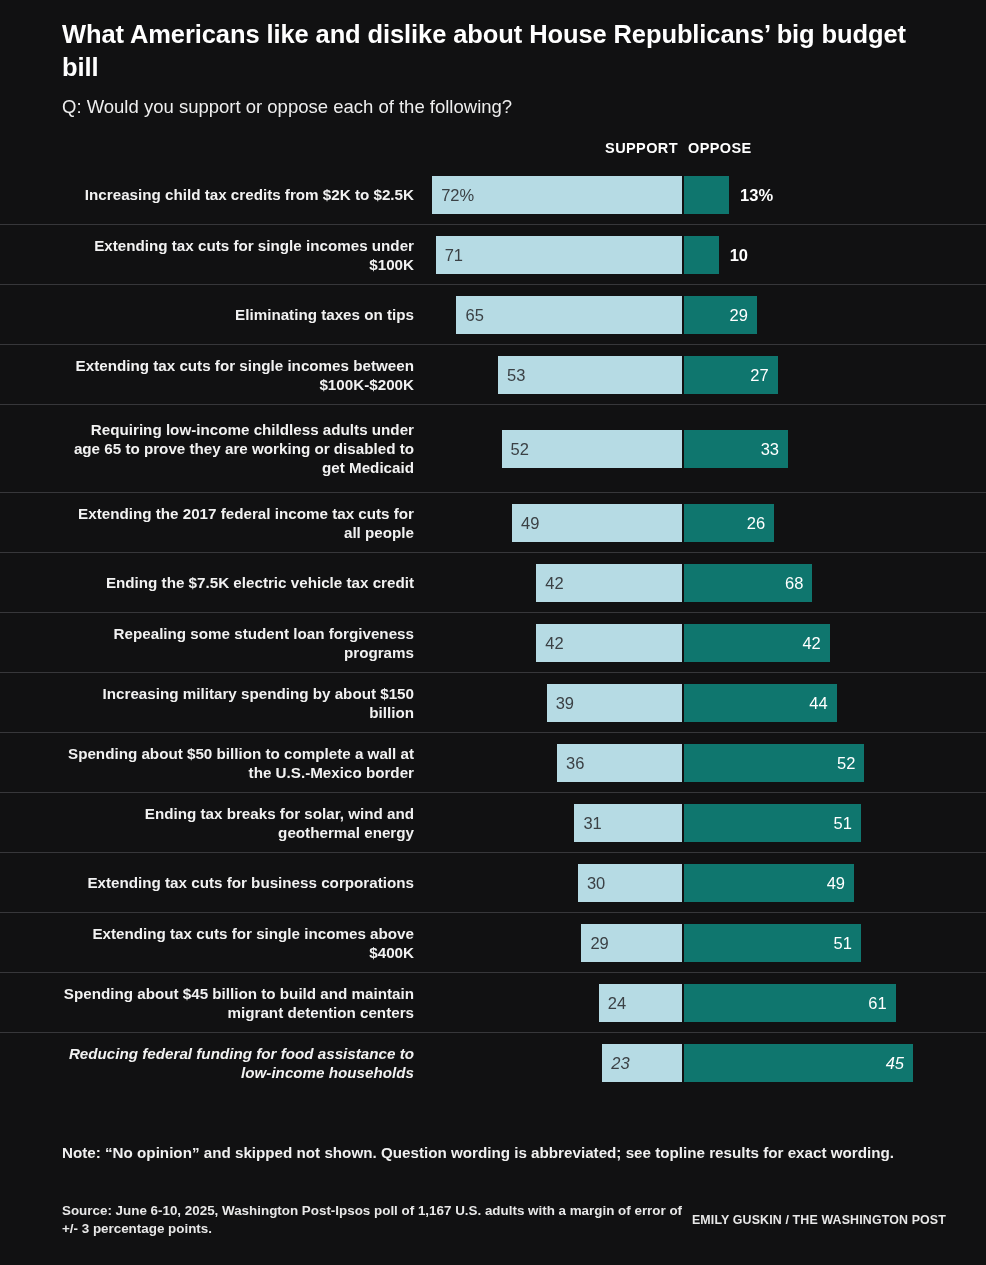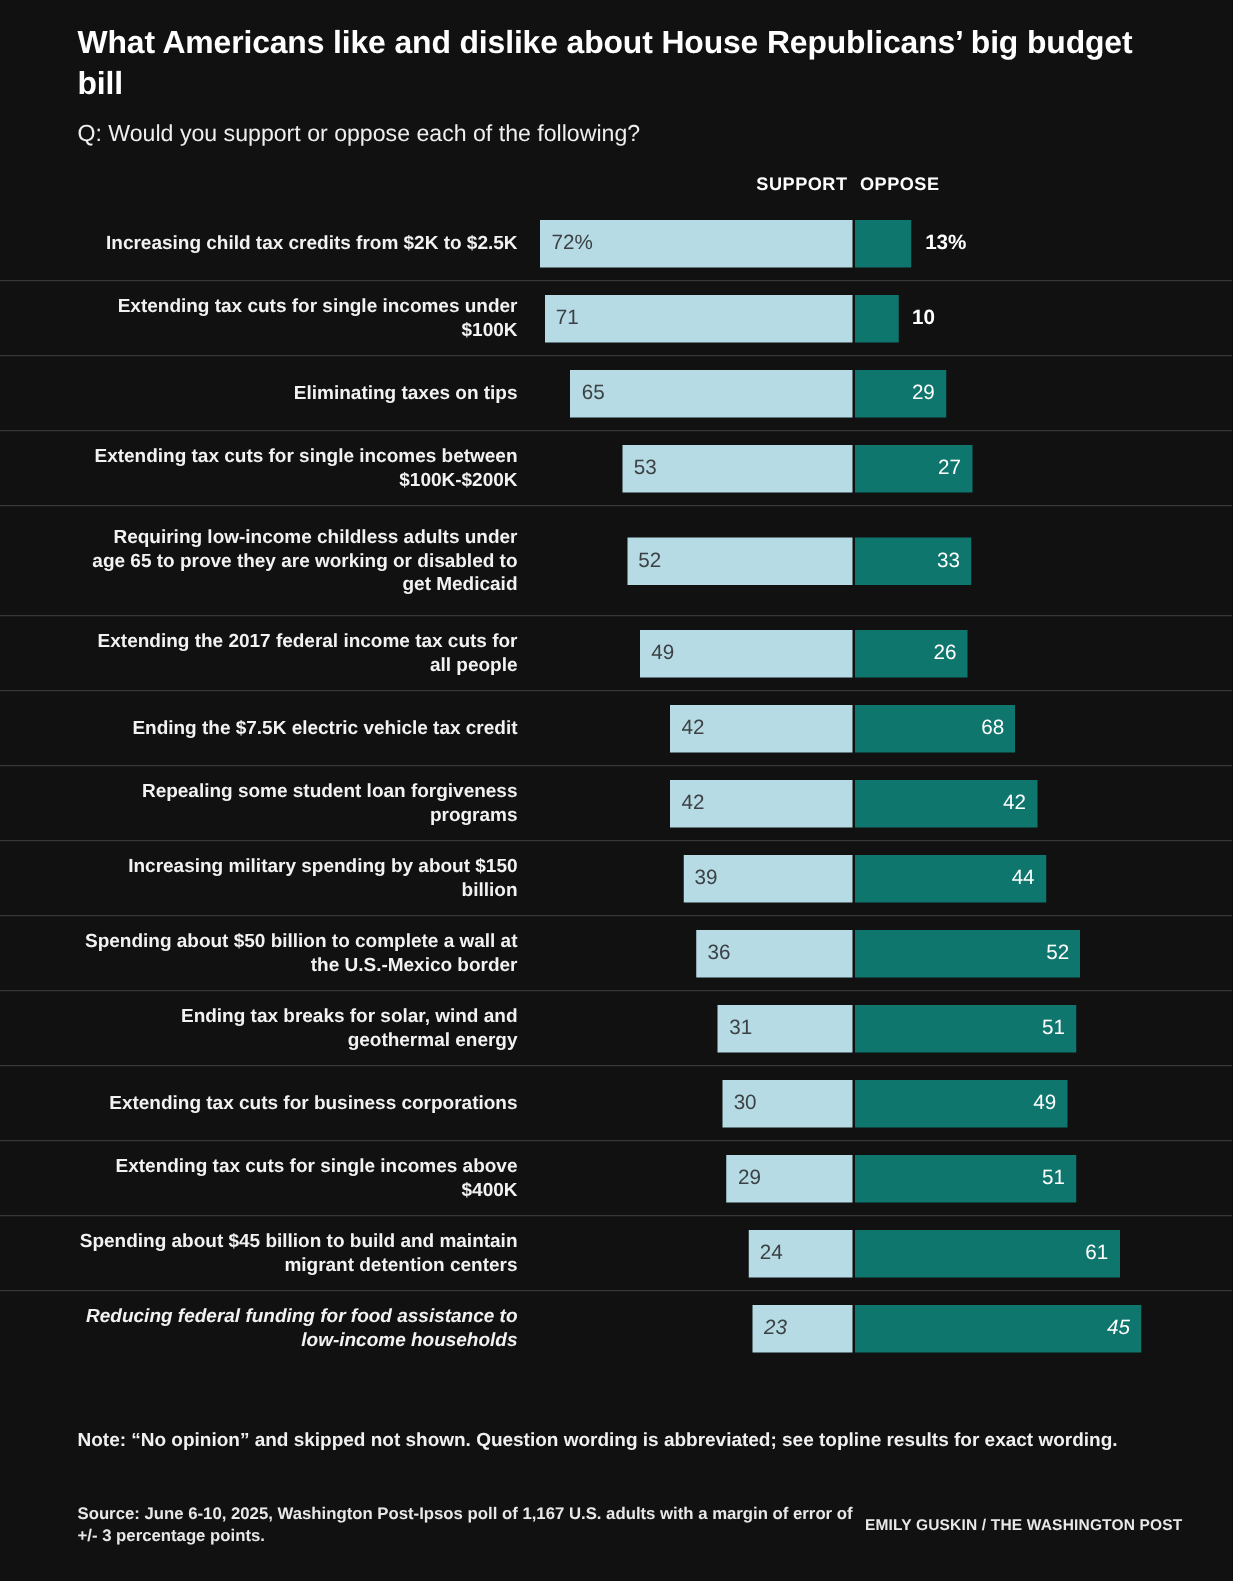--- a/index.html
+++ b/index.html
@@ -225,21 +225,21 @@
             <span class="bar-val">27</span>
           </div>
         </div>
       </div>
       <div class="row" style="height: 88px;">
         <div class="row-label">Requiring low-income childless adults under age 65 to prove they are working or disabled to get Medicaid</div>
         <div class="barwrap">
           <div class="bar support" style="width: 180.44px;">
             <span class="bar-val">52</span>
           </div>
-          <div class="bar oppose" style="width: 93px;">
+          <div class="bar oppose" style="width: 104px;">
             <span class="bar-val">33</span>
           </div>
         </div>
       </div>
       <div class="row" style="height: 60px;">
         <div class="row-label">Extending the 2017 federal income tax cuts for all people</div>
         <div class="barwrap">
           <div class="bar support" style="width: 170.03px;">
             <span class="bar-val">49</span>
           </div>

